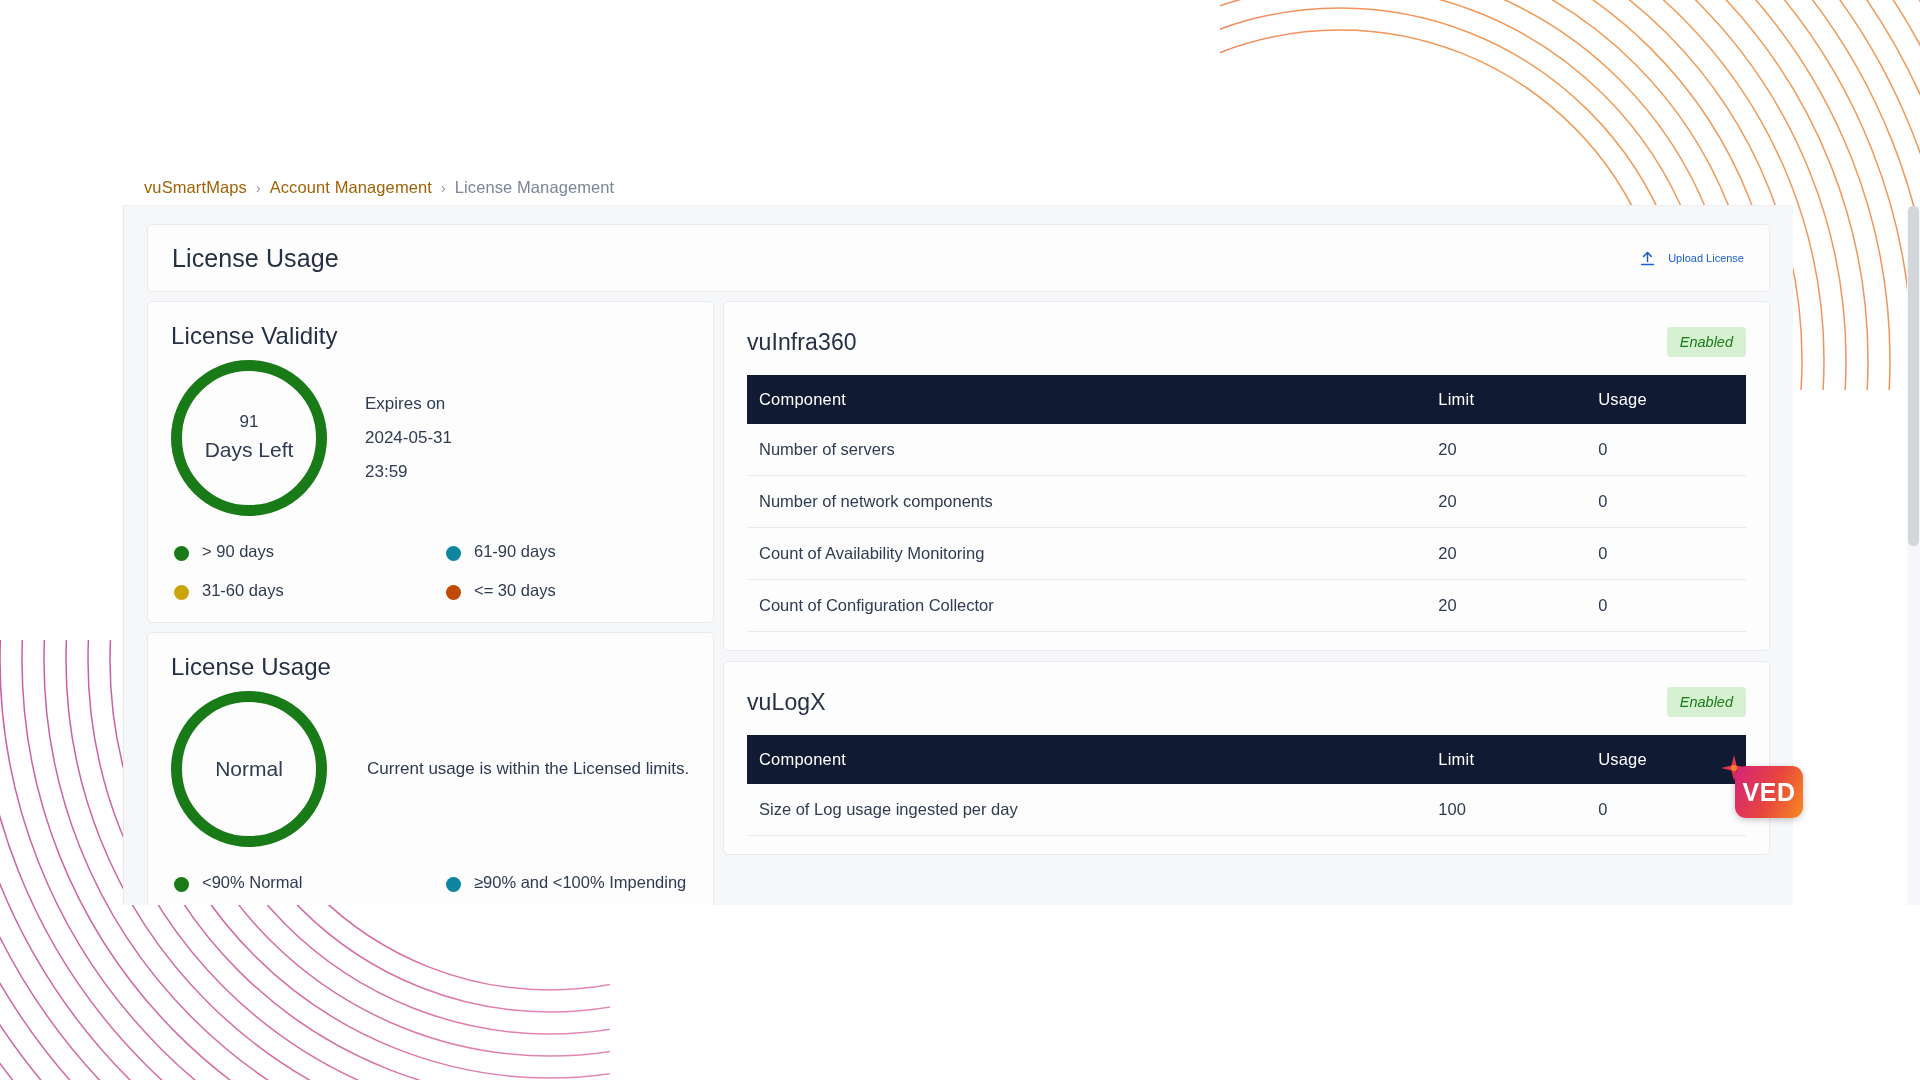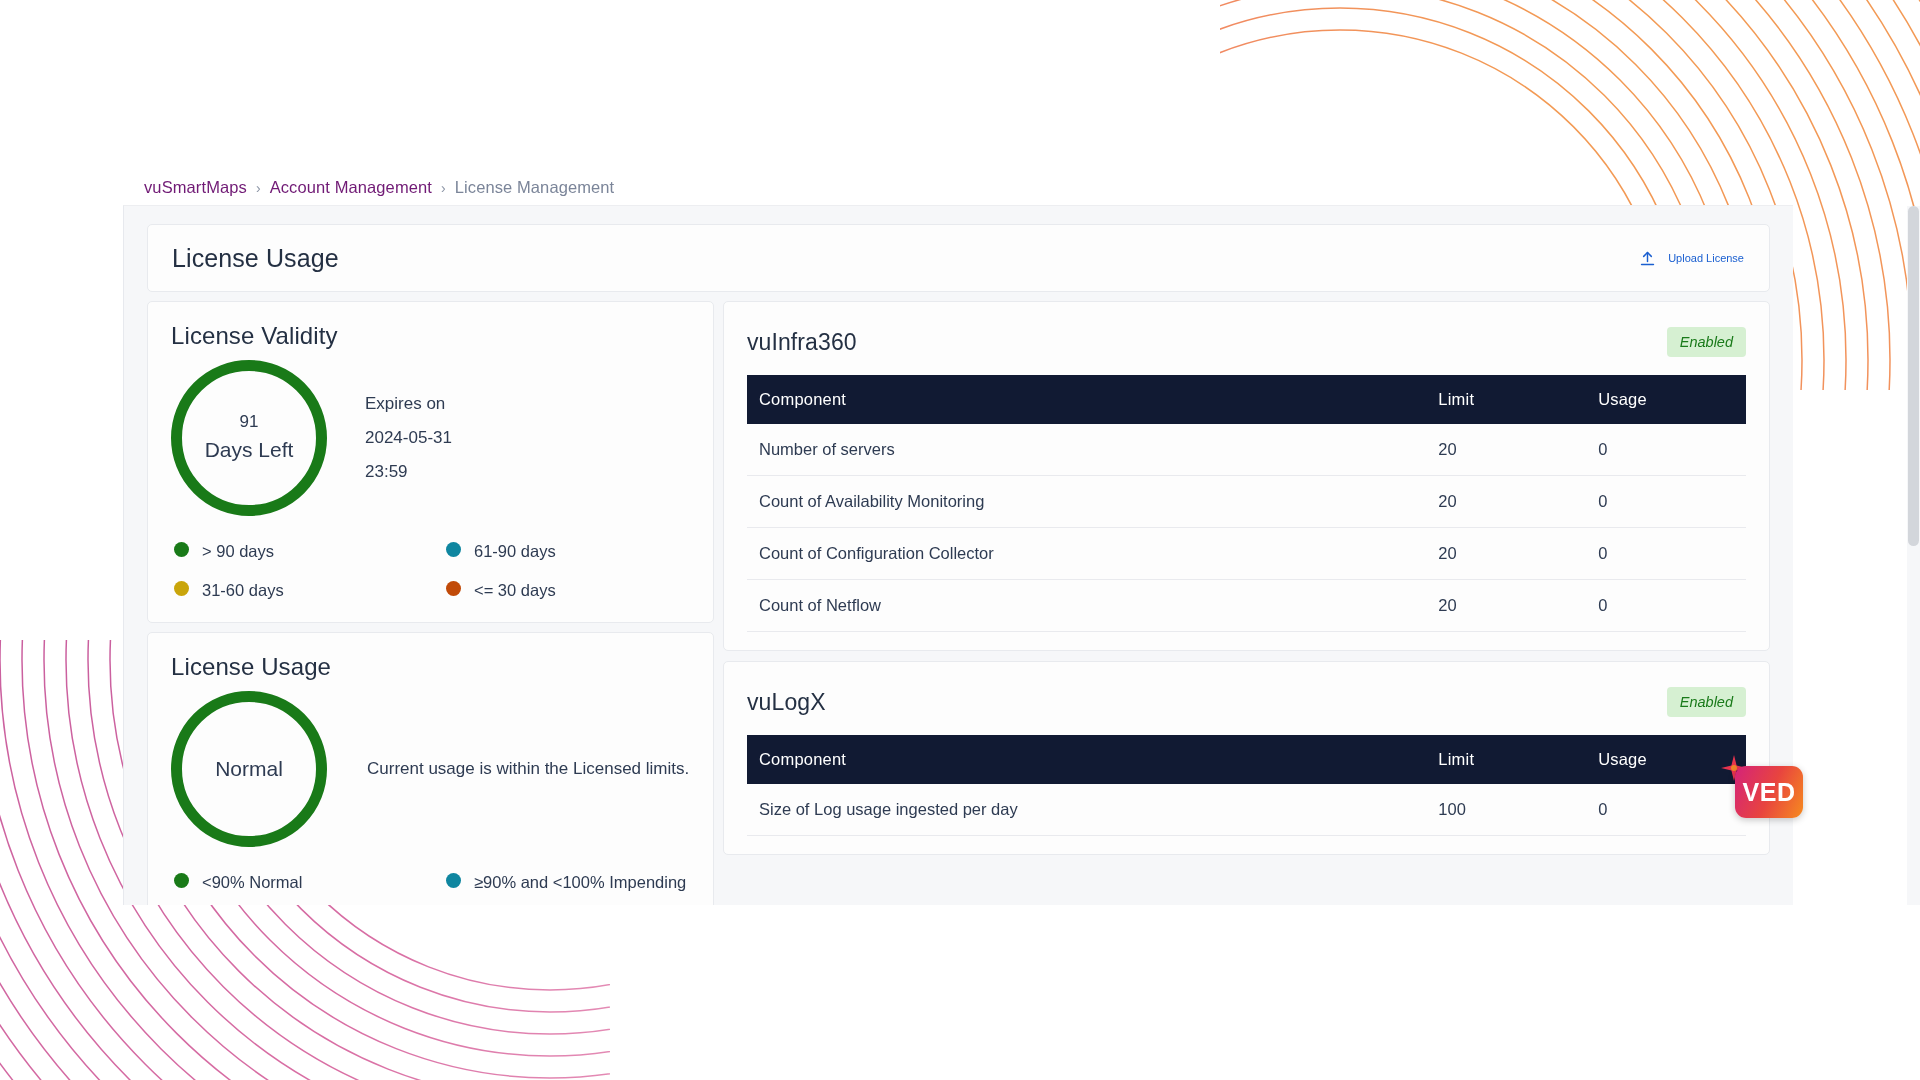--- a/index.html
+++ b/index.html
@@ -16,21 +16,21 @@
   .deco { position: absolute; pointer-events: none; }
   .deco-tr { top: -170px; right: -200px; width: 900px; height: 560px; }
   .deco-bl { left: -330px; bottom: -250px; width: 940px; height: 690px; }
 
   
   .breadcrumb {
     position: absolute; left: 144px; top: 178px;
     display: flex; align-items: center; gap: 9px;
     font-size: 16.5px; letter-spacing: .1px;
   }
-  .crumb { color: #701a75; white-space: nowrap; }
+  .crumb { color: #a16207; white-space: nowrap; }
   .crumb.link { cursor: pointer; }
   .crumb.current { color: #7b8599; }
   .crumb-sep { color: #8c95a6; font-size: 14px; line-height: 1; }
 
   
   .panel {
     position: absolute; left: 123px; top: 205px;
     width: 1670px; height: 700px;
     background: #f6f7f9;
     border-left: 1px solid #e7e9ee;
@@ -82,21 +82,21 @@
   .donut-sub { font-size: 21px; color: #2e3b52; line-height: 1.45; }
   .donut-side { margin-left: 38px; }
   .donut-side p { font-size: 17px; color: #2e3b52; line-height: 2.0; white-space: nowrap; }
   .usage-note { font-size: 17px; color: #2e3b52; margin-left: 40px; }
 
   
   .legend {
     display: grid; grid-template-columns: 272px 1fr;
     row-gap: 20px; margin-top: 26px; padding-left: 3px;
   }
-  .legend-item { display: flex; align-items: flex-start; gap: 13px; }
+  .legend-item { display: flex; align-items: flex-end; gap: 13px; }
   .dot { width: 15px; height: 15px; border-radius: 50%; flex: none; }
   .legend-label { font-size: 16.5px; color: #2e3b52; white-space: nowrap; }
 
   
   .mod-card {
     background: #fdfdfd;
     border: 1px solid #e8eaee;
     border-radius: 5px;
     margin-bottom: 10px;
     padding: 19px 23px 0 23px;
@@ -313,31 +313,31 @@
                   <th class="c-usage">Usage</th>
                 </tr>
               </thead>
               <tbody>
                 <tr>
                   <td>Number of servers</td>
                   <td>20</td>
                   <td>0</td>
                 </tr>
                 <tr>
+                  <td>Number of network components</td>
+                  <td>20</td>
+                  <td>0</td>
+                </tr>
+                <tr>
                   <td>Count of Availability Monitoring</td>
                   <td>20</td>
                   <td>0</td>
                 </tr>
                 <tr>
                   <td>Count of Configuration Collector</td>
-                  <td>20</td>
-                  <td>0</td>
-                </tr>
-                <tr>
-                  <td>Count of Netflow</td>
                   <td>20</td>
                   <td>0</td>
                 </tr>
               </tbody>
             </table>
             <div style="height:18px"></div>
           </div>
 
           <div class="mod-card">
             <div class="mod-head">

